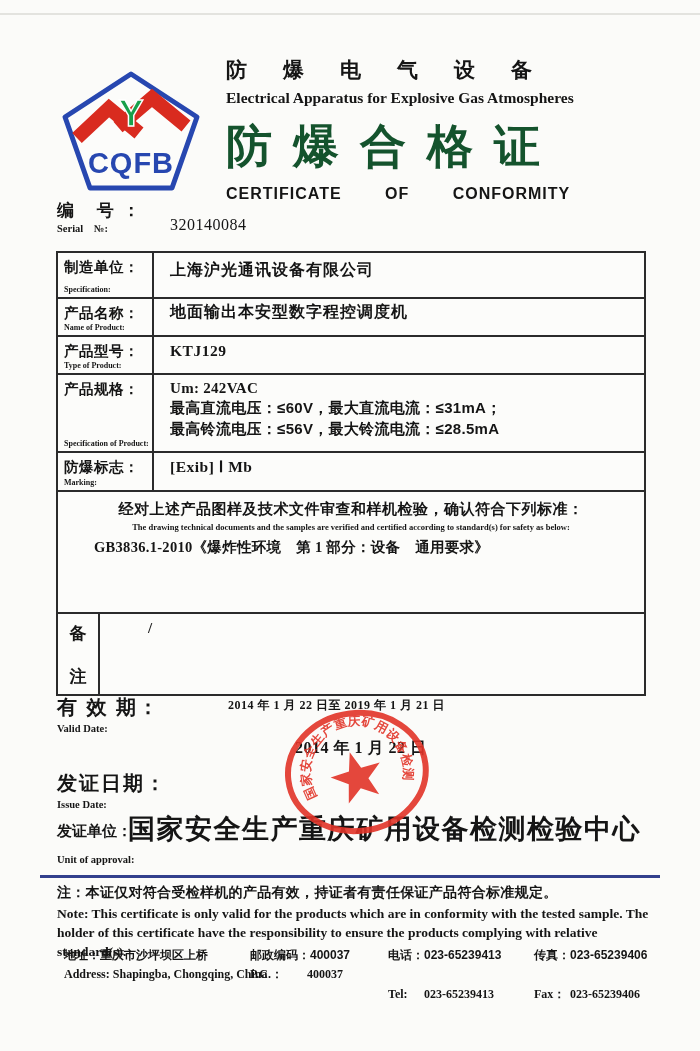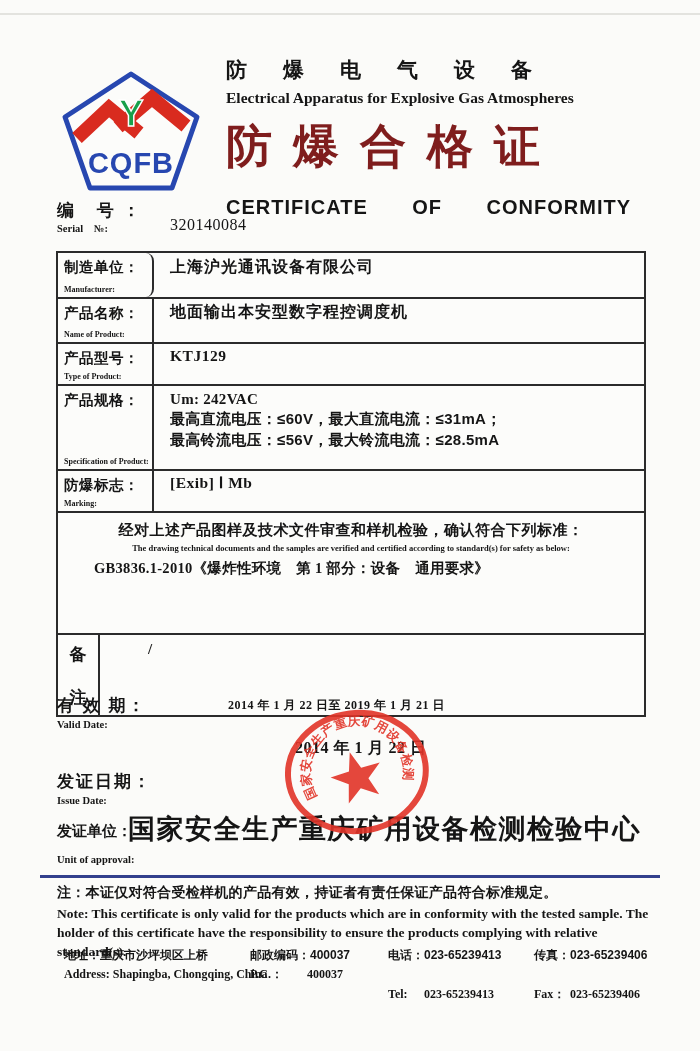--- a/index.html
+++ b/index.html
@@ -11,54 +11,54 @@
     -webkit-font-smoothing:antialiased;
   }
   .page{position:relative;width:700px;height:1051px;background:#fbfbf9;overflow:hidden;}
   .smudge{position:absolute;left:0;top:13px;width:100%;height:2px;background:#cfcfca;opacity:.55;}
 
   
   .logo{position:absolute;left:58px;top:70px;width:146px;height:124px;}
   .hdr{position:absolute;left:226px;top:56px;width:420px;}
   .t-cn{font-family:"Liberation Sans",sans-serif;font-weight:bold;font-size:21px;letter-spacing:36px;white-space:nowrap;}
   .t-en{font-weight:bold;font-size:15.5px;margin-top:5px;white-space:nowrap;}
-  .cert-cn{color:#7f1d1d;font-family:Liberation Sans, sans-serif;font-weight:bold;font-size:46px;letter-spacing:21px;margin-top:9px;white-space:nowrap;}
-  .cert-en{font-family:"Liberation Sans",sans-serif;font-weight:bold;font-size:20px;letter-spacing:1px;word-spacing:38px;margin-top:18px;white-space:nowrap;}
+  .cert-cn{color:#14532d;font-family:Liberation Sans, sans-serif;font-weight:bold;font-size:46px;letter-spacing:21px;margin-top:9px;white-space:nowrap;}
+  .cert-en{font-family:"Liberation Sans",sans-serif;font-weight:bold;font-size:16px;letter-spacing:1px;word-spacing:38px;margin-top:7px;white-space:nowrap;}
 
   
   .serial{position:absolute;left:57px;top:199px;}
   .serial-cn{font-family:"Liberation Sans",sans-serif;font-weight:bold;font-size:17px;letter-spacing:9px;}
   .serial-en{font-weight:bold;font-size:10.5px;word-spacing:8px;margin-top:1px;}
   .serial-val{position:absolute;left:170px;top:216px;font-size:16px;letter-spacing:.5px;}
 
   
   .cert-table{position:absolute;left:56px;top:251px;width:590px;border:2px solid #2b2b2b;box-sizing:border-box;background:#fcfcfa;}
   .trow{display:flex;border-bottom:2px solid #2b2b2b;box-sizing:border-box;}
   .trow:last-child{border-bottom:none;}
   .tlabel{width:96px;border-right:2px solid #2b2b2b;box-sizing:border-box;display:flex;flex-direction:column;justify-content:space-between;padding:5px 2px 3px 6px;}
   .tlabel .cn{font-family:"Liberation Sans",sans-serif;font-weight:bold;font-size:14.5px;letter-spacing:.5px;}
   .tlabel .en{font-weight:bold;font-size:8px;}
-  .tvalue{flex:1;display:flex;flex-direction:column;justify-content:center;padding:3px 8px 19px 16px;box-sizing:border-box;}
+  .tvalue{flex:1;display:flex;flex-direction:column;justify-content:center;padding:3px 8px 12px 16px;box-sizing:border-box;}
   .cnb{font-family:"Liberation Sans",sans-serif;font-weight:bold;font-size:16px;letter-spacing:1px;}
   .mono-val{font-weight:bold;font-size:15.5px;letter-spacing:.5px;}
   .vline{font-family:"Liberation Sans",sans-serif;font-weight:bold;font-size:15px;line-height:1.35;letter-spacing:.3px;}
-  .h46{min-height:44px;border-radius:8px;} .h40{min-height:36px;} .h39{min-height:35px;} .h63{min-height:61px;} .h40b{min-height:37px;}
+  .h46{min-height:44px;} .h40{min-height:36px;} .h39{min-height:35px;} .h63{min-height:61px;} .h40b{min-height:37px;}
 
   .std-cell{min-height:120px;padding:8px 4px 6px 4px;box-sizing:border-box;}
   .std-statement{text-align:center;font-family:"Liberation Sans",sans-serif;font-weight:bold;font-size:15px;letter-spacing:.5px;}
   .std-en{text-align:center;font-weight:bold;font-size:8.5px;margin-top:3px;}
   .std-line{margin:6px 0 0 32px;font-weight:600;font-size:14.5px;letter-spacing:.3px;}
 
   .trow-remark{display:flex;min-height:80px;}
   .rlabel{width:42px;border-right:2px solid #2b2b2b;box-sizing:border-box;display:flex;flex-direction:column;justify-content:space-between;align-items:center;padding:8px 0 6px 0;font-family:"Liberation Sans",sans-serif;font-weight:bold;font-size:17px;}
   .rvalue{flex:1;padding:6px 0 0 48px;font-size:15px;font-weight:bold;}
 
   
   .d-label{position:absolute;left:57px;}
-  .d-label .cn{font-family:"Liberation Sans",sans-serif;font-weight:bold;font-size:17px;letter-spacing:2px;}
+  .d-label .cn{font-family:"Liberation Sans",sans-serif;font-weight:bold;font-size:20px;letter-spacing:2px;}
   .d-label .en{font-weight:bold;font-size:10.5px;margin-top:2px;}
   .valid-lab{top:694px;} .issue-lab{top:770px;}
   .valid-val{position:absolute;left:228px;top:697px;font-size:12px;font-weight:600;letter-spacing:.5px;}
   .issue-val{position:absolute;left:295px;top:738px;font-size:16px;font-weight:600;letter-spacing:.5px;}
 
   
   .stamp{position:absolute;left:282px;top:708px;width:150px;height:130px;transform:rotate(-7deg);opacity:.9;pointer-events:none;}
   .stamp text{font-family:"Liberation Sans",sans-serif;font-weight:bold;}
 
   
@@ -110,21 +110,21 @@
     <div class="serial-cn">编 号：</div>
     <div class="serial-en">Serial №:</div>
   </div>
   <div class="serial-val">320140084</div>
 
   <div class="cert-table">
 
     <div class="trow">
       <div class="tlabel h46">
         <div class="cn">制造单位：</div>
-        <div class="en">Manufacturer:</div>
+        <div class="en">Specification:</div>
       </div>
       <div class="tvalue h46">
         <div class="cnb">上海沪光通讯设备有限公司</div>
       </div>
     </div>
 
     <div class="trow">
       <div class="tlabel h40">
         <div class="cn">产品名称：</div>
         <div class="en">Name of Product:</div>

